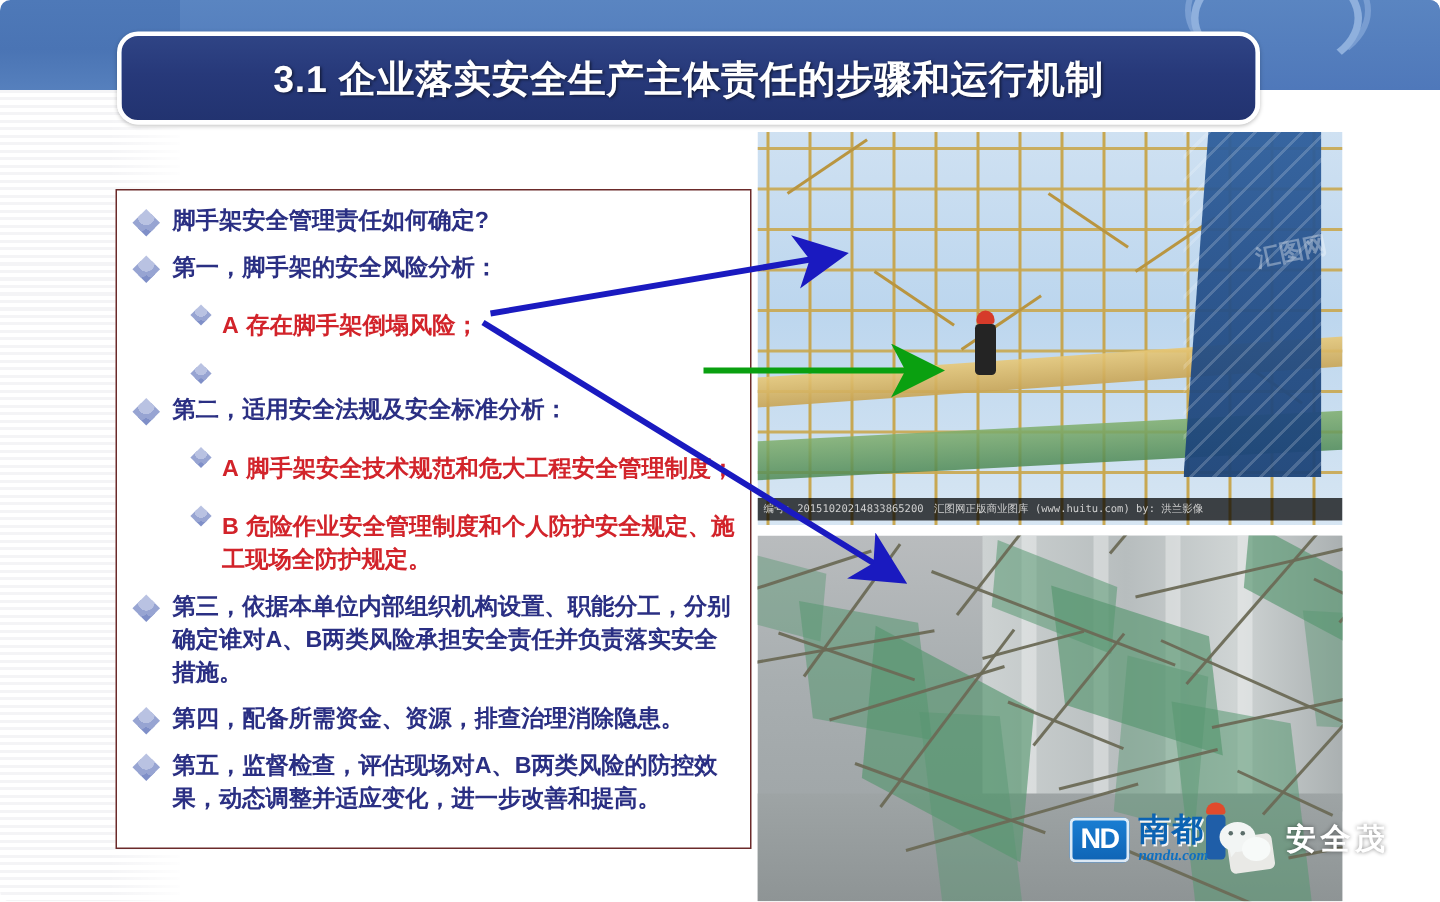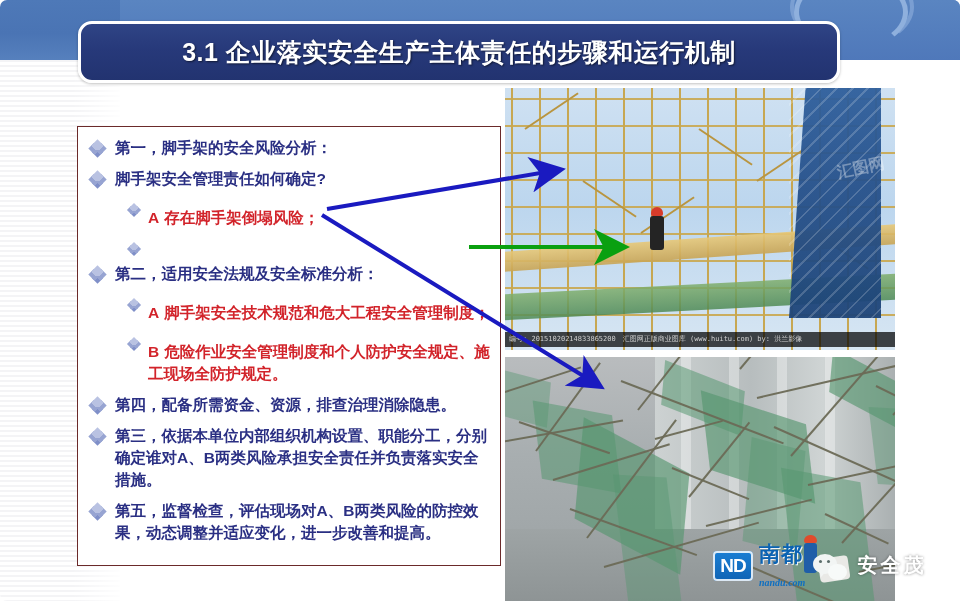--- a/index.html
+++ b/index.html
@@ -163,21 +163,21 @@
   .nd-badge{
     width:40px;height:30px;border-radius:4px;
     background:linear-gradient(180deg,#1a7fd4,#0f63b4);
     color:#fff;font-size:19px;font-weight:bold;line-height:30px;text-align:center;
     letter-spacing:-1px;
     box-shadow:inset 0 0 0 2px rgba(255,255,255,.85);
   }
   .nd-text{display:flex;flex-direction:column;line-height:1;}
   .nd-cn{color:#0b63b3;font-size:21px;font-weight:bold;letter-spacing:1px;
          text-shadow:1px 1px 0 rgba(255,255,255,.9);}
-  .nd-en{color:#0f6fc0;font-size:10px;font-style:italic;font-weight:bold;margin-top:14px;
+  .nd-en{color:#0f6fc0;font-size:10px;font-style:italic;font-weight:bold;margin-top:2px;
          font-family:"Liberation Serif",serif;}
   .wechat{
     position:relative;width:34px;height:28px;margin-left:2px;
   }
   .wechat b{
     position:absolute;left:0;top:2px;width:24px;height:20px;background:#f2f5f4;border-radius:50%;
   }
   .wechat b:after{content:"";position:absolute;left:6px;bottom:-4px;width:7px;height:7px;background:#f2f5f4;
     clip-path:polygon(0 0,100% 0,20% 100%);}
   .wechat s{
@@ -207,27 +207,27 @@
     <div class="title-text">3.1 企业落实安全生产主体责任的步骤和运行机制</div>
   </div>
 
 
   <div class="content-box"></div>
   <div class="bullets" id="bullet-list">
       <div class="row lvl1">
         <span class="bullet">
           <i></i>
         </span>
+        <span class="txt blue">脚手架安全管理责任如何确定?</span>
+      </div>
+      <div class="row lvl1">
+        <span class="bullet">
+          <i></i>
+        </span>
         <span class="txt blue">第一，脚手架的安全风险分析：</span>
-      </div>
-      <div class="row lvl1">
-        <span class="bullet">
-          <i></i>
-        </span>
-        <span class="txt blue">脚手架安全管理责任如何确定?</span>
       </div>
       <div class="row lvl2">
         <span class="bullet lvl2">
           <i></i>
         </span>
         <span class="txt red"><span class="mark">A</span>存在脚手架倒塌风险；</span>
       </div>
       <div class="row lvl2">
         <span class="bullet lvl2">
           <i></i>
@@ -248,27 +248,27 @@
       <div class="row lvl2">
         <span class="bullet lvl2">
           <i></i>
         </span>
         <span class="txt red"><span class="mark">B</span>危险作业安全管理制度和个人防护安全规定、施工现场全防护规定。</span>
       </div>
       <div class="row lvl1">
         <span class="bullet">
           <i></i>
         </span>
+        <span class="txt blue">第三，依据本单位内部组织机构设置、职能分工，分别确定谁对A、B两类风险承担安全责任并负责落实安全措施。</span>
+      </div>
+      <div class="row lvl1">
+        <span class="bullet">
+          <i></i>
+        </span>
         <span class="txt blue">第四，配备所需资金、资源，排查治理消除隐患。</span>
-      </div>
-      <div class="row lvl1">
-        <span class="bullet">
-          <i></i>
-        </span>
-        <span class="txt blue">第三，依据本单位内部组织机构设置、职能分工，分别确定谁对A、B两类风险承担安全责任并负责落实安全措施。</span>
       </div>
       <div class="row lvl1">
         <span class="bullet">
           <i></i>
         </span>
         <span class="txt blue">第五，监督检查，评估现场对A、B两类风险的防控效果，动态调整并适应变化，进一步改善和提高。</span>
       </div>
     </div>
 
   <div class="photo photo-top">

